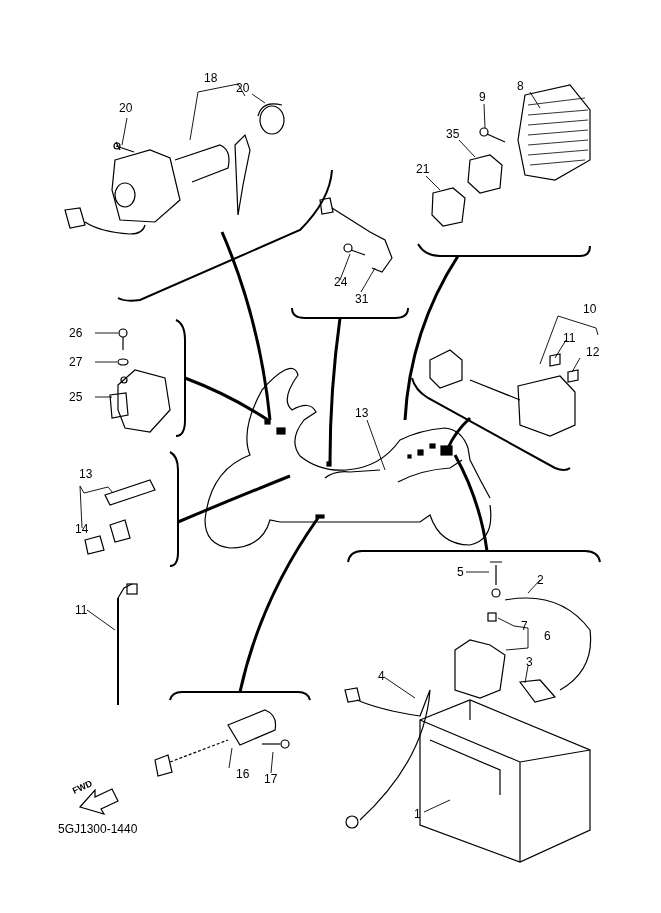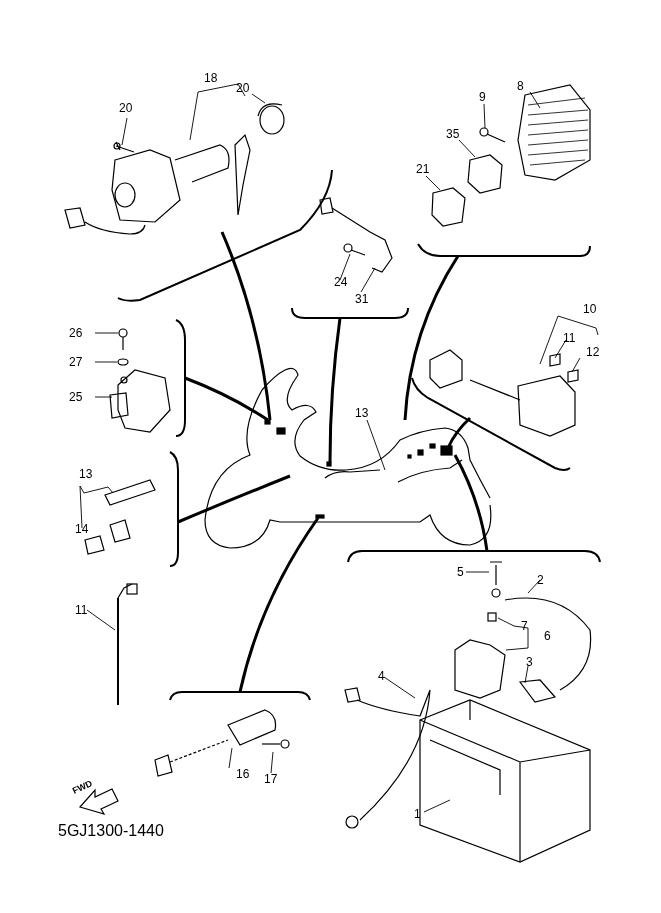--- a/index.html
+++ b/index.html
@@ -1,20 +1,20 @@
 <!DOCTYPE html>
 <html><head>
 <meta charset="utf-8">
 <style>
   html,body{margin:0;padding:0;background:#ffffff;}
   #stage{position:relative;width:661px;height:913px;overflow:hidden;background:#fff;
     font-family:"Liberation Sans",sans-serif;color:#000;}
   svg.art{position:absolute;left:0;top:0;}
   .lbl{position:absolute;font-size:12px;line-height:12px;white-space:nowrap;}
-  .code{position:absolute;font-size:16px;left:58px;top:822px;}
+  .code{position:absolute;font-size:12px;left:58px;top:822px;}
   .fwd{position:absolute;left:72px;top:782px;font-size:9px;font-weight:bold;transform:rotate(-25deg);}
 </style>
 </head>
 <body>
 
 <div id="stage">
 <svg class="art" width="661" height="913" viewBox="0 0 661 913" fill="none" stroke="#000" stroke-width="1.2">
 
   <path d="M118,298 Q125,302 140,300 L300,230 Q330,200 332,170" stroke-width="2"></path>
   <path d="M418,244 Q425,256 440,256 L580,256 Q590,256 590,246" stroke-width="2"></path>

